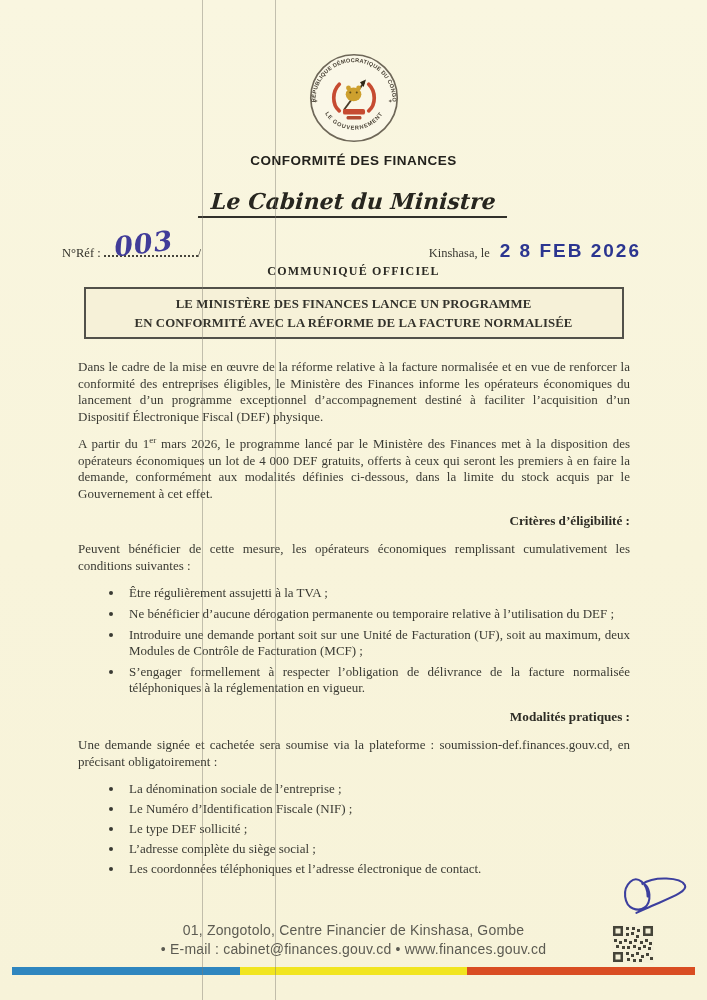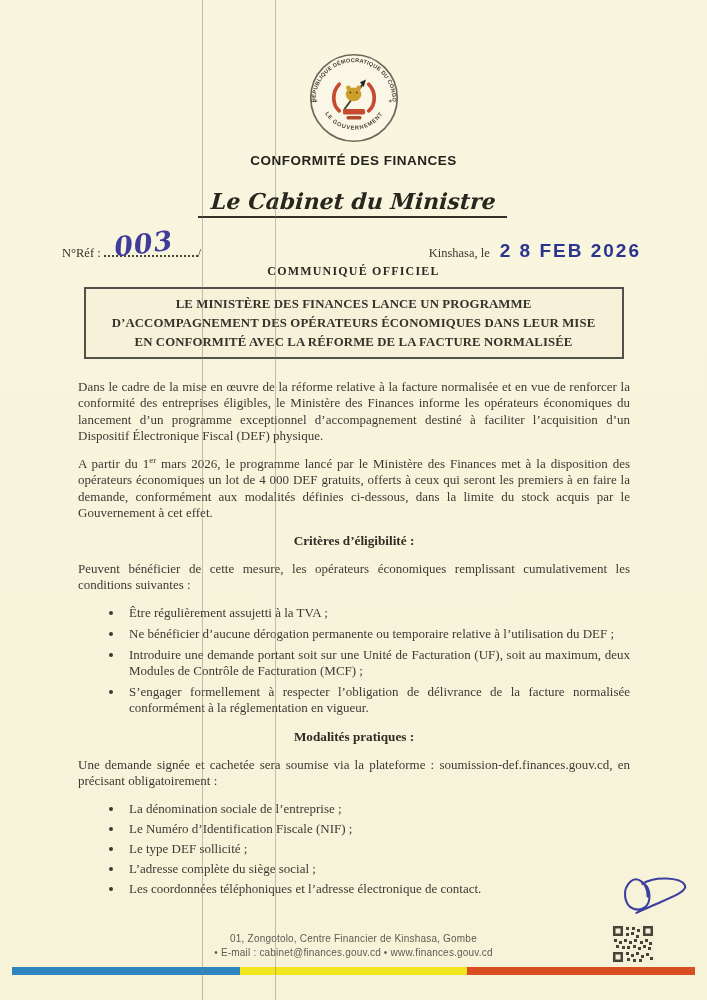--- a/index.html
+++ b/index.html
@@ -34,31 +34,31 @@
 
   
   .title{text-align:center;font-size:12px;font-weight:700;letter-spacing:1.2px;color:#2b2a24;margin:2px 0 8px;}
   .banner{width:524px;margin:0 auto;border:2px solid #52514a;background:#f6f1d8;
     text-align:center;font-weight:700;font-size:12.8px;line-height:1.5;color:#33322b;
     padding:6px 6px 4px;letter-spacing:.1px;}
 
   
   main{margin:20px 77px 0 78px;font-size:13px;line-height:16.5px;text-align:justify;}
   main p{margin:0 0 11px;}
-  main h2{font-size:13.2px;line-height:16px;font-weight:700;margin:8px 0 12px;color:#2d2c25;text-align:center;}
+  main h2{font-size:13.2px;line-height:16px;font-weight:700;margin:8px 0 12px;color:#2d2c25;text-align:right;}
   main ul{margin:0 0 13px;padding-left:46px;}
   main li{line-height:16px;margin-bottom:5px;padding-left:5px;}
   main ul.tight li{margin-bottom:4px;}
   sup{font-size:9px;line-height:0;}
 
   
   .signature{position:absolute;right:16px;bottom:72px;z-index:4;}
   .qr{position:absolute;right:53px;bottom:37px;z-index:4;}
   .footer-text{position:absolute;left:0;right:0;bottom:41px;text-align:center;
-    font-family:"Liberation Sans",sans-serif;font-size:10px;line-height:1.35;color:#5c5b52;letter-spacing:.2px;}
+    font-family:"Liberation Sans",sans-serif;font-size:14px;line-height:1.35;color:#5c5b52;letter-spacing:.2px;}
   .flag-stripe{position:absolute;left:12px;right:12px;bottom:25px;height:8px;display:flex;}
   .flag-stripe .seg-blue{flex:1;background:#2f86bf;}
   .flag-stripe .seg-yellow{flex:1;background:#f1e51f;}
   .flag-stripe .seg-red{flex:1;background:#d94d22;}
 </style>
 </head>
 <body>
 
 <div class="page">
 
@@ -106,35 +106,34 @@
     <div class="dateline">
       <span class="place">Kinshasa, le</span>
       <span class="stamp">2 8 FEB 2026</span>
     </div>
   </div>
 
   <h1 class="title">COMMUNIQUÉ OFFICIEL</h1>
 
   <div class="banner">
     <div>LE MINISTÈRE DES FINANCES LANCE UN PROGRAMME</div>
-    <div>D’ACCOMPAGNEMENT DES OPÉRATEURS ÉCONOMIQUES DANS LEUR MISE</div>
     <div>EN CONFORMITÉ AVEC LA RÉFORME DE LA FACTURE NORMALISÉE</div>
   </div>
 
   <main>
     <p>Dans le cadre de la mise en œuvre de la réforme relative à la facture normalisée et en vue de renforcer la conformité des entreprises éligibles, le Ministère des Finances informe les opérateurs économiques du lancement d’un programme exceptionnel d’accompagnement destiné à faciliter l’acquisition d’un Dispositif Électronique Fiscal (DEF) physique.</p>
     <p><span>A partir du 1</span><sup>er</sup><span> mars 2026, le programme lancé par le Ministère des Finances met à la disposition des opérateurs économiques un lot de 4 000 DEF gratuits, offerts à ceux qui seront les premiers à en faire la demande, conformément aux modalités définies ci-dessous, dans la limite du stock acquis par le Gouvernement à cet effet.</span></p>
 
     <h2>Critères d’éligibilité :</h2>
     <p>Peuvent bénéficier de cette mesure, les opérateurs économiques remplissant cumulativement les conditions suivantes :</p>
     <ul>
       <li>Être régulièrement assujetti à la TVA ;</li>
       <li>Ne bénéficier d’aucune dérogation permanente ou temporaire relative à l’utilisation du DEF ;</li>
       <li>Introduire une demande portant soit sur une Unité de Facturation (UF), soit au maximum, deux Modules de Contrôle de Facturation (MCF) ;</li>
-      <li>S’engager formellement à respecter l’obligation de délivrance de la facture normalisée conformément à la réglementation en vigueur.</li>
+      <li>S’engager formellement à respecter l’obligation de délivrance de la facture normalisée téléphoniques à la réglementation en vigueur.</li>
     </ul>
 
     <h2>Modalités pratiques :</h2>
     <p>Une demande signée et cachetée sera soumise via la plateforme : soumission-def.finances.gouv.cd, en précisant obligatoirement :</p>
     <ul class="tight">
       <li>La dénomination sociale de l’entreprise ;</li>
       <li>Le Numéro d’Identification Fiscale (NIF) ;</li>
       <li>Le type DEF sollicité ;</li>
       <li>L’adresse complète du siège social ;</li>
       <li>Les coordonnées téléphoniques et l’adresse électronique de contact.</li>

